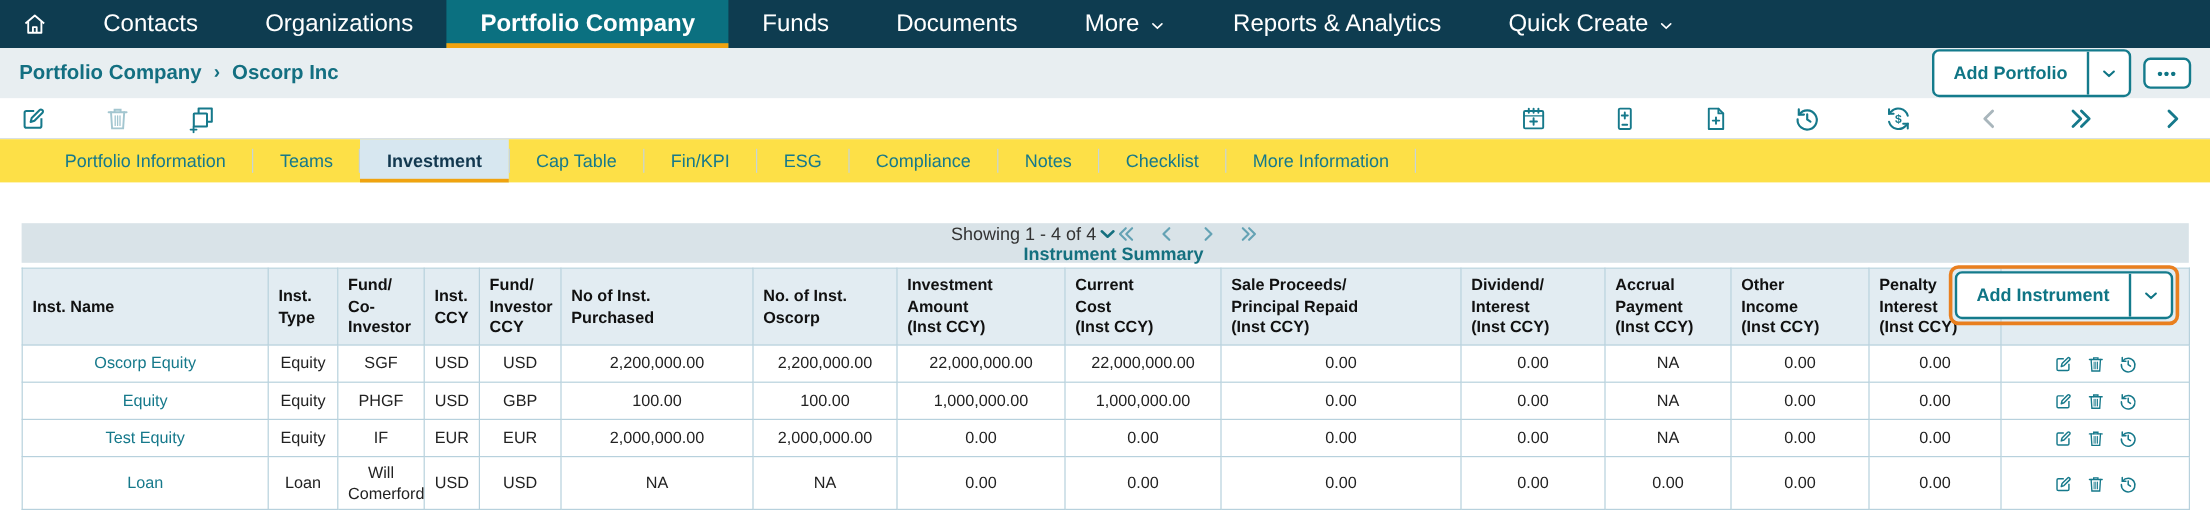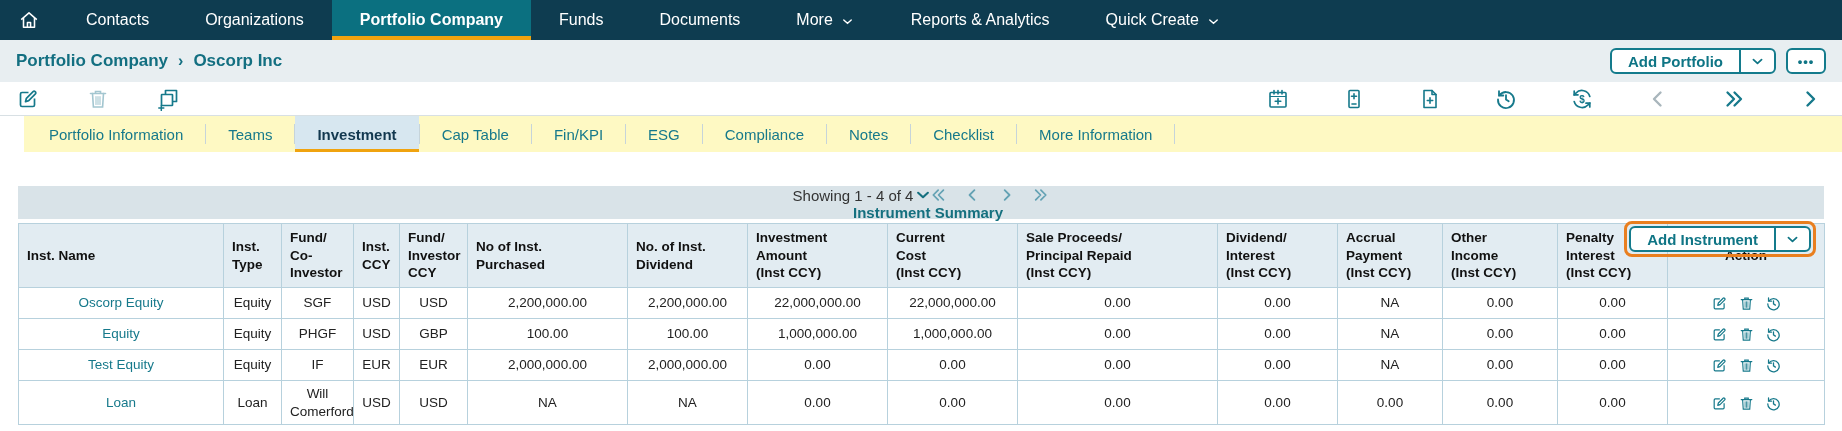--- a/index.html
+++ b/index.html
@@ -7,45 +7,45 @@
   body {
     font-family: "Liberation Sans", sans-serif;
     background:#ffffff; overflow:hidden; font-size:14px; color:#222;
   }
   .icon svg { width:100%; height:100%; display:block; }
 
   
   .topnav { height:40px; background:#0e3c50; display:flex; align-items:stretch; }
   .nav-home { width:58px; display:flex; align-items:center; justify-content:center; color:#fff; cursor:pointer; }
   .nav-home .icon { width:22px; height:22px; }
-  .nav-item { display:flex; align-items:center; gap:7px; padding:0 28px; color:#ffffff; font-size:16px; cursor:pointer; }
+  .nav-item { display:flex; align-items:center; gap:7px; padding:0 28px; color:#ffffff; font-size:20px; cursor:pointer; }
   .nav-item.active { background:#0b7080; font-weight:bold; border-bottom:4px solid #f0a30f; padding-top:4px; }
   .nav-item .icon { width:15px; height:15px; margin-top:2px; }
 
   
   .crumb-bar { height:42px; background:#e8eef1; display:flex; align-items:center; padding:0 16px; }
   .crumb { display:flex; align-items:center; gap:10px; font-size:17px; font-weight:bold; color:#136f81; }
   .crumb .sep { font-size:16px; }
   .crumb-actions { margin-left:auto; display:flex; align-items:center; gap:10px; }
-  .btn-split { display:flex; align-items:stretch; background:#fff; border:2px solid #147b8c; border-radius:6px; height:26px; color:#0f7585; overflow:hidden; }
+  .btn-split { display:flex; align-items:stretch; background:#fff; border:2px solid #147b8c; border-radius:6px; height:40px; color:#0f7585; overflow:hidden; }
   .btn-split .lbl { display:flex; align-items:center; padding:0 16px; font-size:15px; font-weight:bold; cursor:pointer; }
   .btn-split .drop { display:flex; align-items:center; padding:0 9px; border-left:2px solid #147b8c; cursor:pointer; }
   .btn-split .drop .icon { width:15px; height:15px; }
   .btn-more { height:26px; min-width:40px; background:#fff; border:2px solid #147b8c; border-radius:6px; color:#0f7585; font-weight:bold; letter-spacing:1px; font-size:13px; display:flex; align-items:center; justify-content:center; cursor:pointer; }
 
   
   .toolbar { height:34px; display:flex; align-items:center; padding:0 20px 0 16px; background:#fff; border-bottom:1px solid #d8e0e4; }
   .tool-group-left { display:flex; align-items:center; gap:46px; }
   .tool-group-right { margin-left:auto; display:flex; align-items:center; gap:52px; }
   .tool-icon { width:24px; height:24px; color:#16798b; cursor:pointer; }
   .tool-icon.disabled { color:#a3c6d0; cursor:default; }
   .tool-icon.gray { color:#a9b6bc; }
 
   
-  .tabs { height:36px; display:flex; align-items:stretch; padding-left:3px; background:#fef9c3;margin-left:24px; }
+  .tabs { height:36px; display:flex; align-items:stretch; padding-left:32px; background:#fde047; }
   .tab { display:flex; align-items:center; padding:0 22px; font-size:15px; color:#16798b; cursor:pointer; }
   .tab.active { background:#d7e7f0; color:#12384f; font-weight:bold; border-bottom:3px solid #f0a30f; padding-top:3px; }
   .tab-div { width:1px; height:20px; background:#c6d4da; align-self:center; }
 
   
   .section-bar { margin:34px 18px 0 18px; height:33px; background:#d9e3e8; display:flex; align-items:center; padding:0 8px 0 12px; position:relative;flex-direction:column; }
   .collapse { width:18px; height:18px; color:#15707f; cursor:pointer; }
   .section-title { margin-left:10px; font-size:15px; font-weight:bold; color:#15707f; }
   .paging { position:absolute; left:50%; transform:translateX(-50%); display:flex; align-items:center; gap:16px; }
   .paging .txt { font-size:15px; color:#333; }
@@ -287,21 +287,21 @@
 Co-
 Investor</th>
           <th>Inst.
 CCY</th>
           <th>Fund/
 Investor
 CCY</th>
           <th>No of Inst.
 Purchased</th>
           <th>No. of Inst.
-Dividend</th>
+Oscorp</th>
           <th>Investment
 Amount
 (Inst CCY)</th>
           <th>Current
 Cost
 (Inst CCY)</th>
           <th>Sale Proceeds/
 Principal Repaid
 (Inst CCY)</th>
           <th>Dividend/

